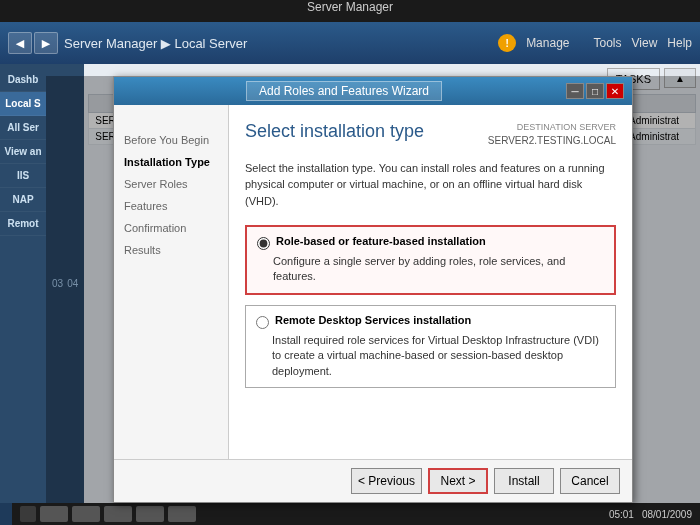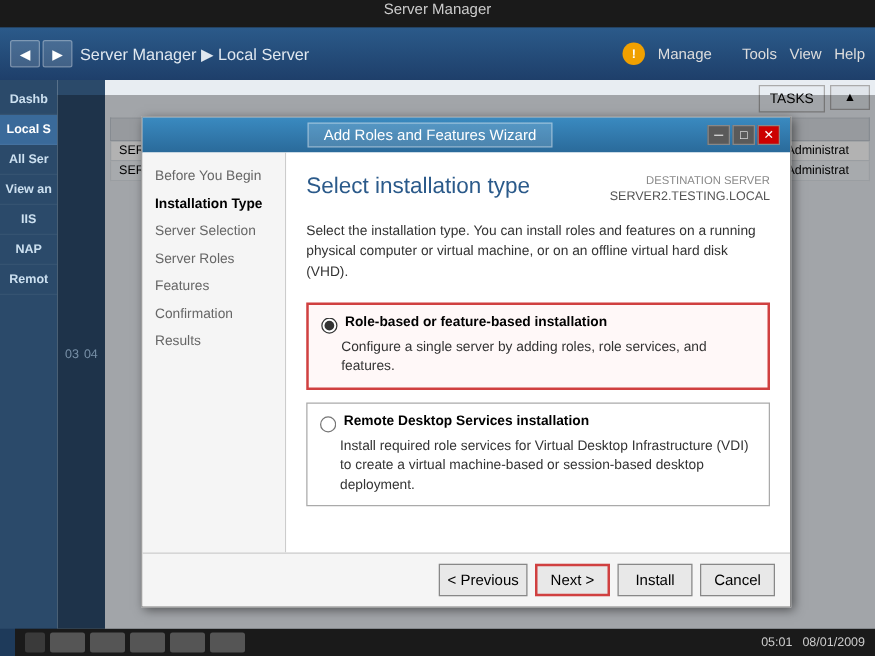--- a/index.html
+++ b/index.html
@@ -129,21 +129,20 @@
 
     
     .dialog-overlay {
       position: absolute;
       top: 0;
       left: 0;
       right: 0;
       bottom: 0;
       background: rgba(0,0,0,0.3);
       display: flex;
-      align-items: center;
       justify-content: center;
       z-index: 100;
       margin-top: 12px;
     }
 
     .dialog {
       background: #fff;
       border: 1px solid #888;
       box-shadow: 2px 2px 8px rgba(0,0,0,0.5);
       width: 520px;
@@ -192,21 +191,21 @@
       display: flex;
       flex: 1;
       min-height: 320px;
     }
 
     
     .wizard-nav {
       width: 115px;
       background: #f5f5f5;
       border-right: 1px solid #ccc;
-      padding: 8px 0;
+      padding: 24px 0;
     }
     .wizard-nav-item {
       padding: 5px 10px;
       font-size: 11px;
       color: #666;
       cursor: pointer;
     }
     .wizard-nav-item.active {
       color: #000;
       font-weight: bold;
@@ -444,21 +443,20 @@
             <button class="win-ctrl">□</button>
             <button class="win-ctrl close">✕</button>
           </div>
         </div>
 
         <div class="dialog-body">
 
           <div class="wizard-nav">
             <div class="wizard-nav-item">Before You Begin</div>
             <div class="wizard-nav-item active">Installation Type</div>
-            <div class="wizard-nav-item">Server Selection</div>
             <div class="wizard-nav-item">Server Roles</div>
             <div class="wizard-nav-item">Features</div>
             <div class="wizard-nav-item">Confirmation</div>
             <div class="wizard-nav-item">Results</div>
           </div>
 
           <div class="wizard-content">
 
             <div class="wizard-header">
               <h2 class="wizard-title">Select installation type</h2>

